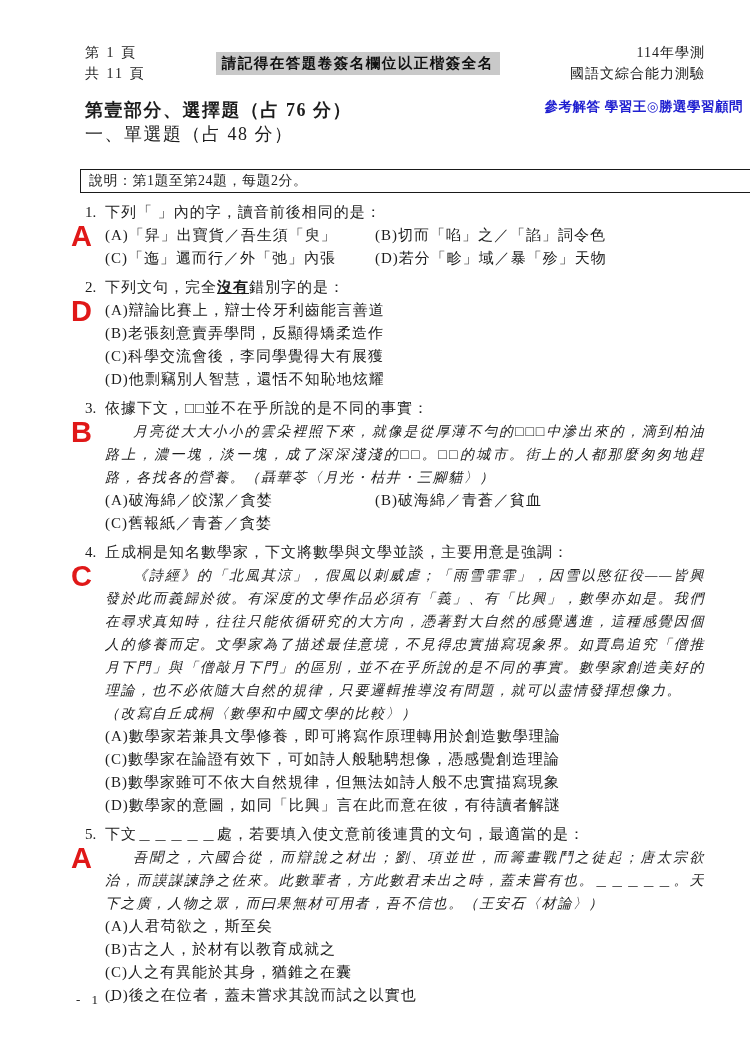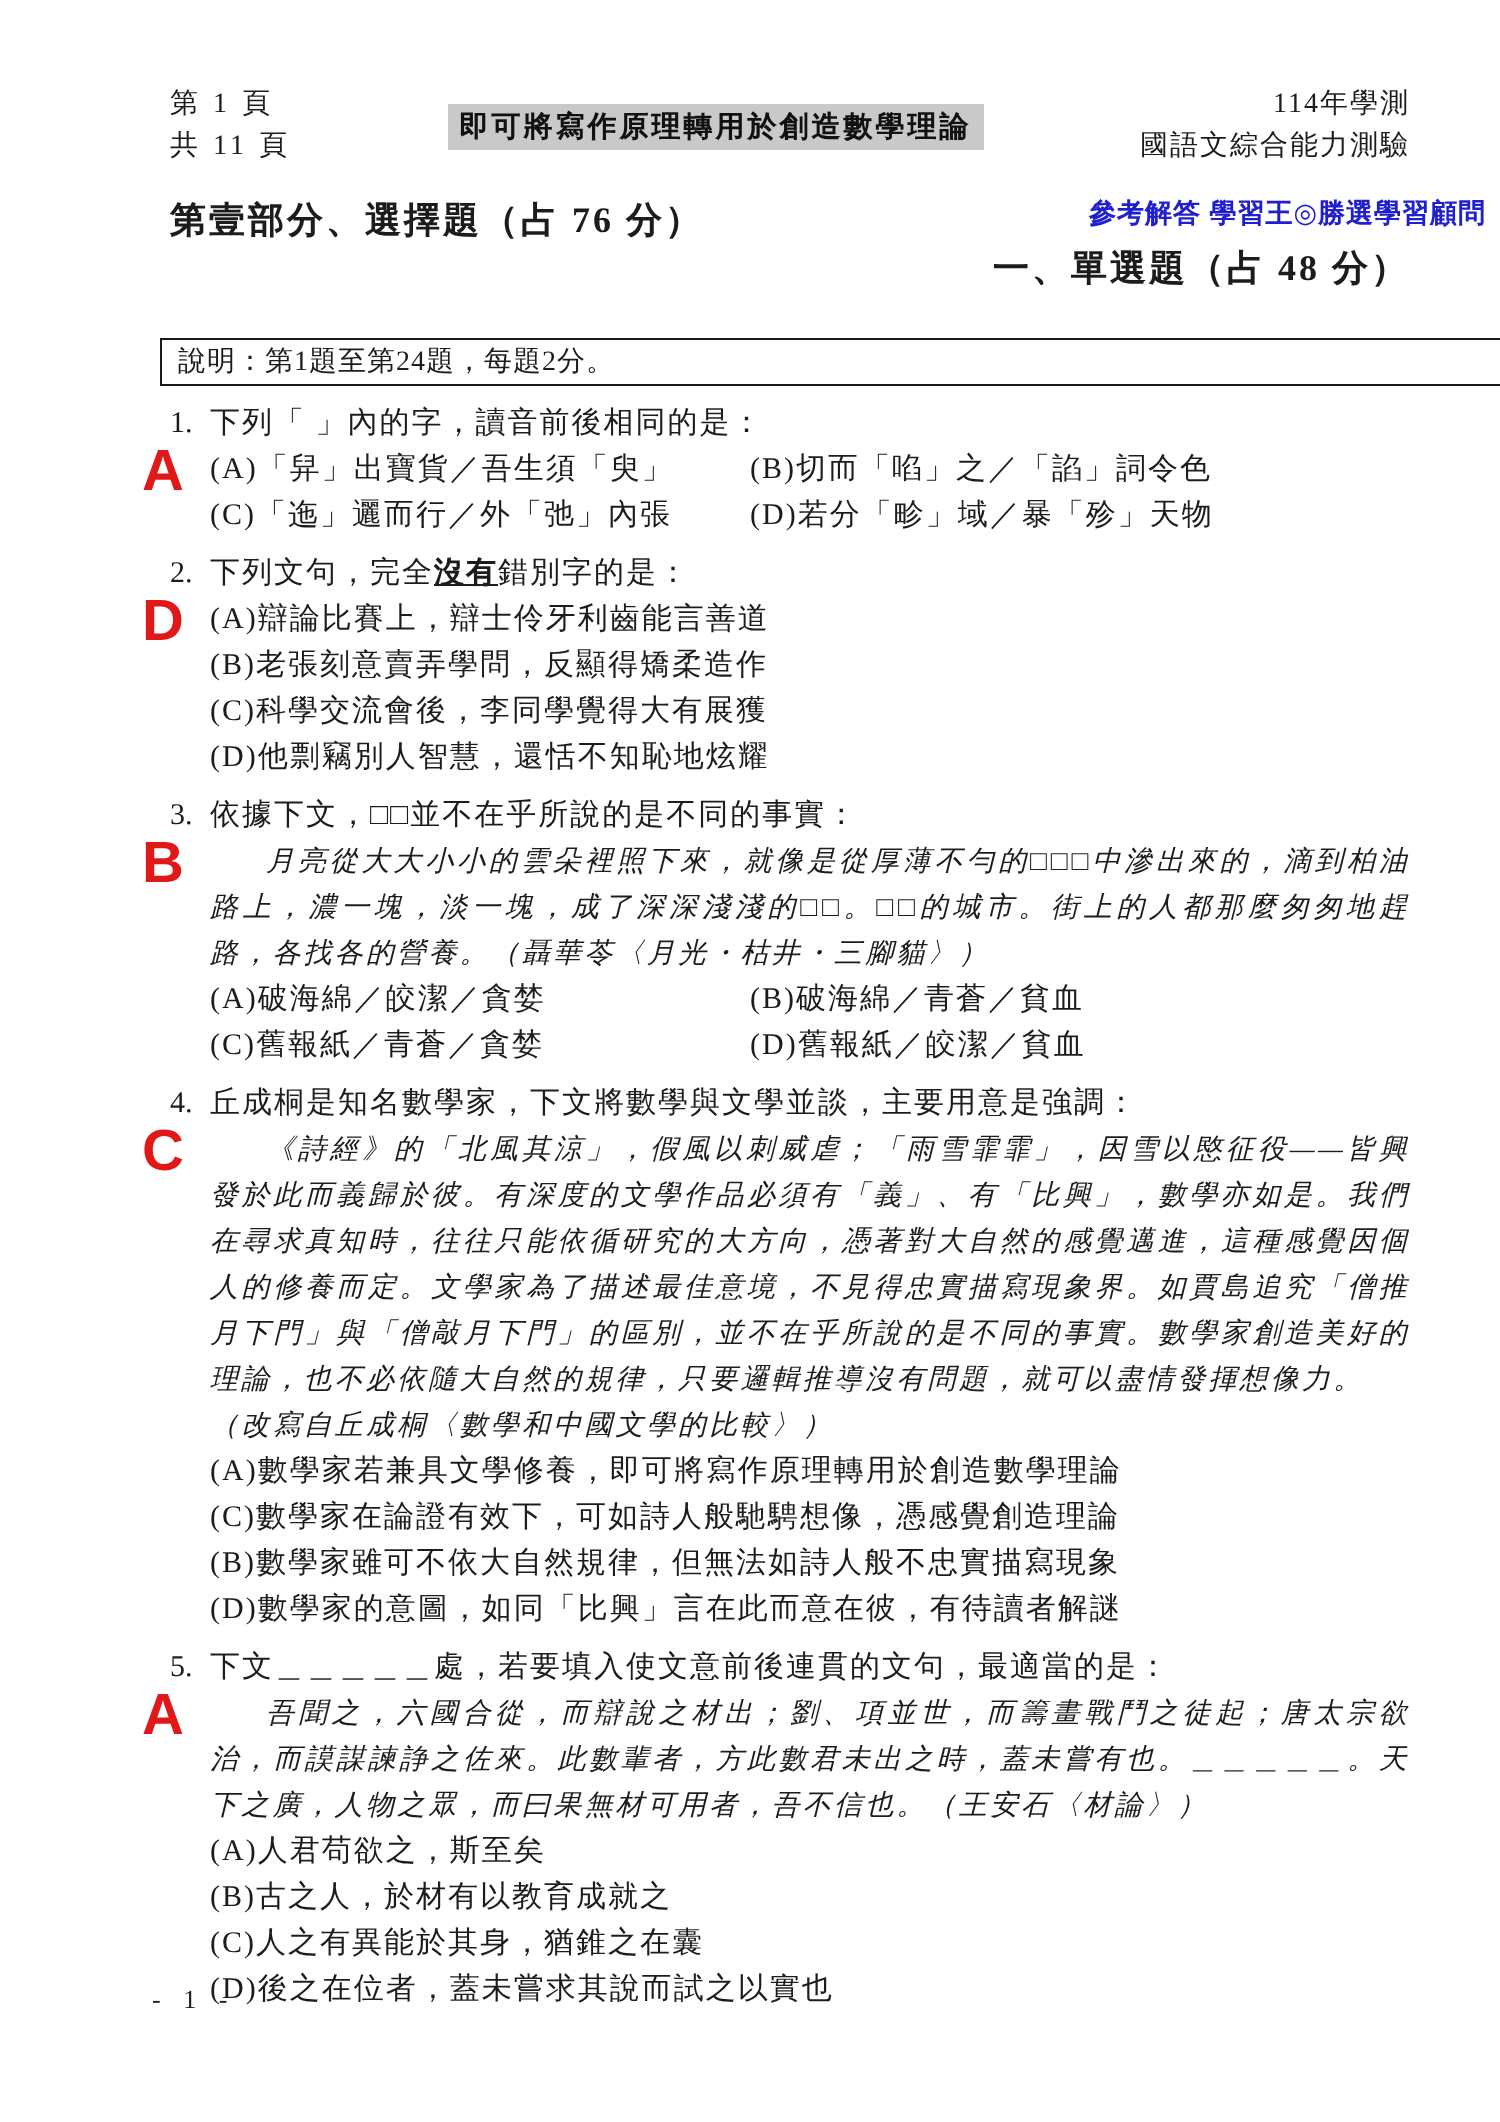--- a/index.html
+++ b/index.html
@@ -21,21 +21,21 @@
   .hdr-right div{font-size:14px;line-height:21px;letter-spacing:1px;}
 
   
   .title-row{position:relative;}
   .part-title{font-size:18px;font-weight:bold;letter-spacing:1.5px;}
   .credit{
     position:absolute;right:-38px;top:0;
     color:#1f1fd0;font-weight:bold;font-size:13.5px;letter-spacing:0.5px;
     font-family:"Liberation Sans","DejaVu Sans",sans-serif;white-space:nowrap;
   }
-  .section-title{font-size:18px;font-weight:bold;letter-spacing:1.5px;margin-bottom:10px;text-align:right;}
+  .section-title{font-size:18px;font-weight:normal;letter-spacing:1.5px;margin-bottom:10px;}
 
   .instruction-box{
     border:1.5px solid #1a1a1a;margin-left:-5px;width:679px;box-sizing:border-box;
     padding:2px 8px;font-size:14px;letter-spacing:0.5px;margin-bottom:8px;margin-top:23px;
   }
 
   
   .question{position:relative;margin-bottom:6px;}
   .q-head{display:flex;font-size:15px;line-height:23px;}
   .q-num{width:20px;flex:0 0 20px;}
@@ -66,21 +66,21 @@
 </head>
 <body>
 
 <div class="page">
 
   <div class="hdr">
     <div class="hdr-left">
       <div>第  1  頁</div>
       <div>共 11 頁</div>
     </div>
-    <div class="notice">即可將寫作原理轉用於創造數學理論</div>
+    <div class="notice">請記得在答題卷簽名欄位以正楷簽全名</div>
     <div class="hdr-right">
       <div>114年學測</div>
       <div>國語文綜合能力測驗</div>
     </div>
   </div>
 
   <div class="title-row">
     <div class="part-title">第壹部分、選擇題（占 76 分）</div>
     <div class="credit">參考解答 學習王◎勝選學習顧問</div>
   </div>
@@ -123,21 +123,20 @@
     <div class="answer-mark">B</div>
     <div class="q-head">
       <span class="q-num">3.</span>
       <span class="q-stem">依據下文，□□並不在乎所說的是不同的事實：</span>
     </div>
     <div class="passage">月亮從大大小小的雲朵裡照下來，就像是從厚薄不勻的□□□中滲出來的，滴到柏油路上，濃一塊，淡一塊，成了深深淺淺的□□。□□的城市。街上的人都那麼匆匆地趕路，各找各的營養。（聶華苓〈月光・枯井・三腳貓〉）</div>
     <div class="opts opts-grid">
       <div class="opt">(A)破海綿／皎潔／貪婪</div>
       <div class="opt">(B)破海綿／青蒼／貧血</div>
       <div class="opt">(C)舊報紙／青蒼／貪婪</div>
-      <div class="opt">(D)舊報紙／皎潔／貧血</div>
     </div>
   </div>
 
   <div class="question">
     <div class="answer-mark">C</div>
     <div class="q-head">
       <span class="q-num">4.</span>
       <span class="q-stem">丘成桐是知名數學家，下文將數學與文學並談，主要用意是強調：</span>
     </div>
     <div class="passage">《詩經》的「北風其涼」，假風以刺威虐；「雨雪霏霏」，因雪以愍征役——皆興發於此而義歸於彼。有深度的文學作品必須有「義」、有「比興」，數學亦如是。我們在尋求真知時，往往只能依循研究的大方向，憑著對大自然的感覺邁進，這種感覺因個人的修養而定。文學家為了描述最佳意境，不見得忠實描寫現象界。如賈島追究「僧推月下門」與「僧敲月下門」的區別，並不在乎所說的是不同的事實。數學家創造美好的理論，也不必依隨大自然的規律，只要邏輯推導沒有問題，就可以盡情發揮想像力。</div>

